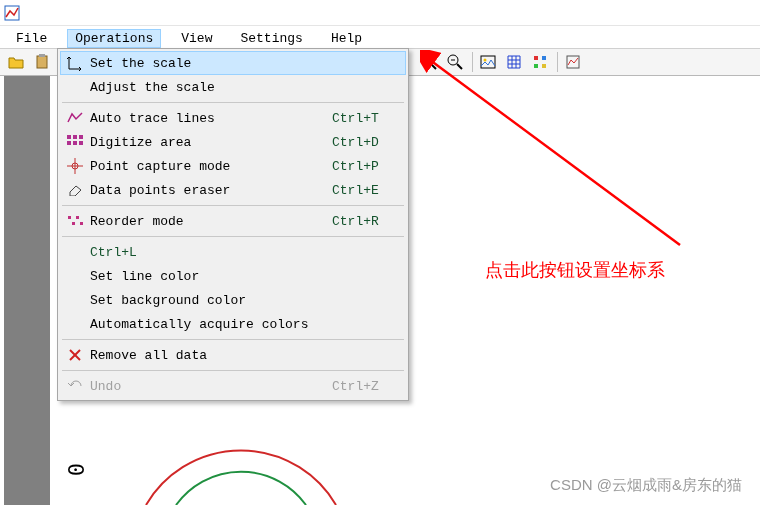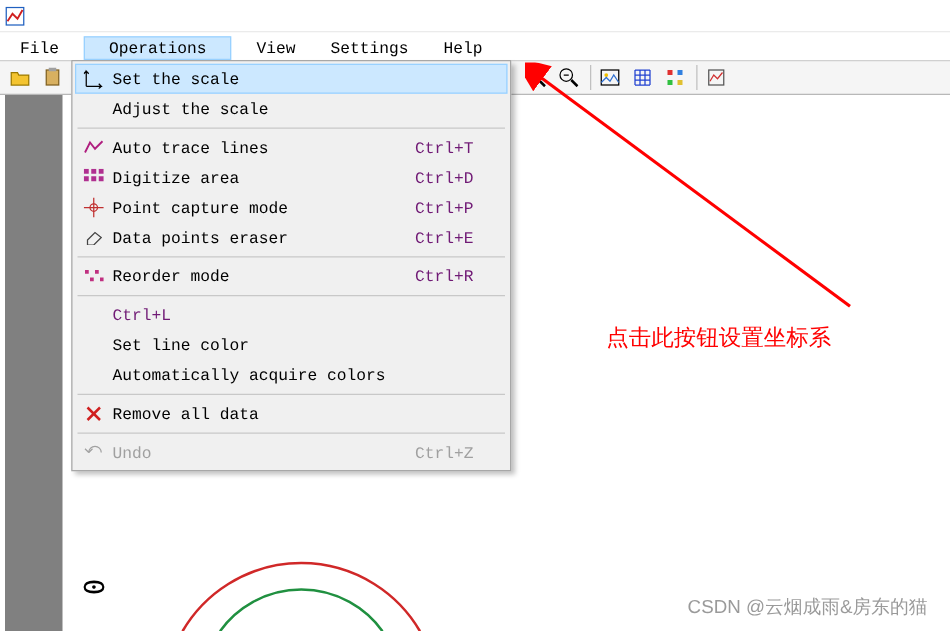--- a/index.html
+++ b/index.html
@@ -42,21 +42,21 @@
       font-size: 13px;
     }
     .menu-item {
       padding: 2px 8px;
       margin-right: 12px;
       cursor: default;
     }
     .menu-item.active {
       background: #cce8ff;
       border: 1px solid #99d1ff;
-      padding: 1px 19px;
+      padding: 1px 7px;
     }
     .toolbar {
       height: 28px;
       background: #f5f5f5;
       border-top: 1px solid #d0d0d0;
       border-bottom: 1px solid #b8b8b8;
       display: flex;
       align-items: center;
       padding-left: 4px;
     }
@@ -114,21 +114,21 @@
       width: 22px; height: 18px;
       display: inline-flex;
       align-items: center;
       justify-content: center;
       margin-right: 4px;
     }
     .dd-label { flex: 1; }
     .dd-accel {
       width: 70px;
       text-align: left;
-      color: #701a75;
+      color: #14532d;
     }
     .dd-row.disabled .dd-label,
     .dd-row.disabled .dd-accel,
     .dd-row.disabled .dd-icon { color: #a0a0a0; }
     .dd-sep {
       height: 1px;
       background: #c8c8c8;
       margin: 3px 2px;
     }
     .annotation-text {
@@ -353,20 +353,24 @@
   <div class="dd-row">
     <span class="dd-icon"></span>
     <span class="dd-accel">Ctrl+L</span>
   </div>
   <div class="dd-row">
     <span class="dd-icon"></span>
     <span class="dd-label">Set line color</span>
   </div>
   <div class="dd-row">
     <span class="dd-icon"></span>
+    <span class="dd-label">Set background color</span>
+  </div>
+  <div class="dd-row">
+    <span class="dd-icon"></span>
     <span class="dd-label">Automatically acquire colors</span>
   </div>
   <div class="dd-sep"></div>
   <div class="dd-row">
     <span class="dd-icon">
       <svg width="14" height="14">
           <line x1="2" y1="2" x2="12" y2="12" stroke="#d02020" stroke-width="2"></line>
           <line x1="12" y1="2" x2="2" y2="12" stroke="#d02020" stroke-width="2"></line>
         </svg>
     </span>

